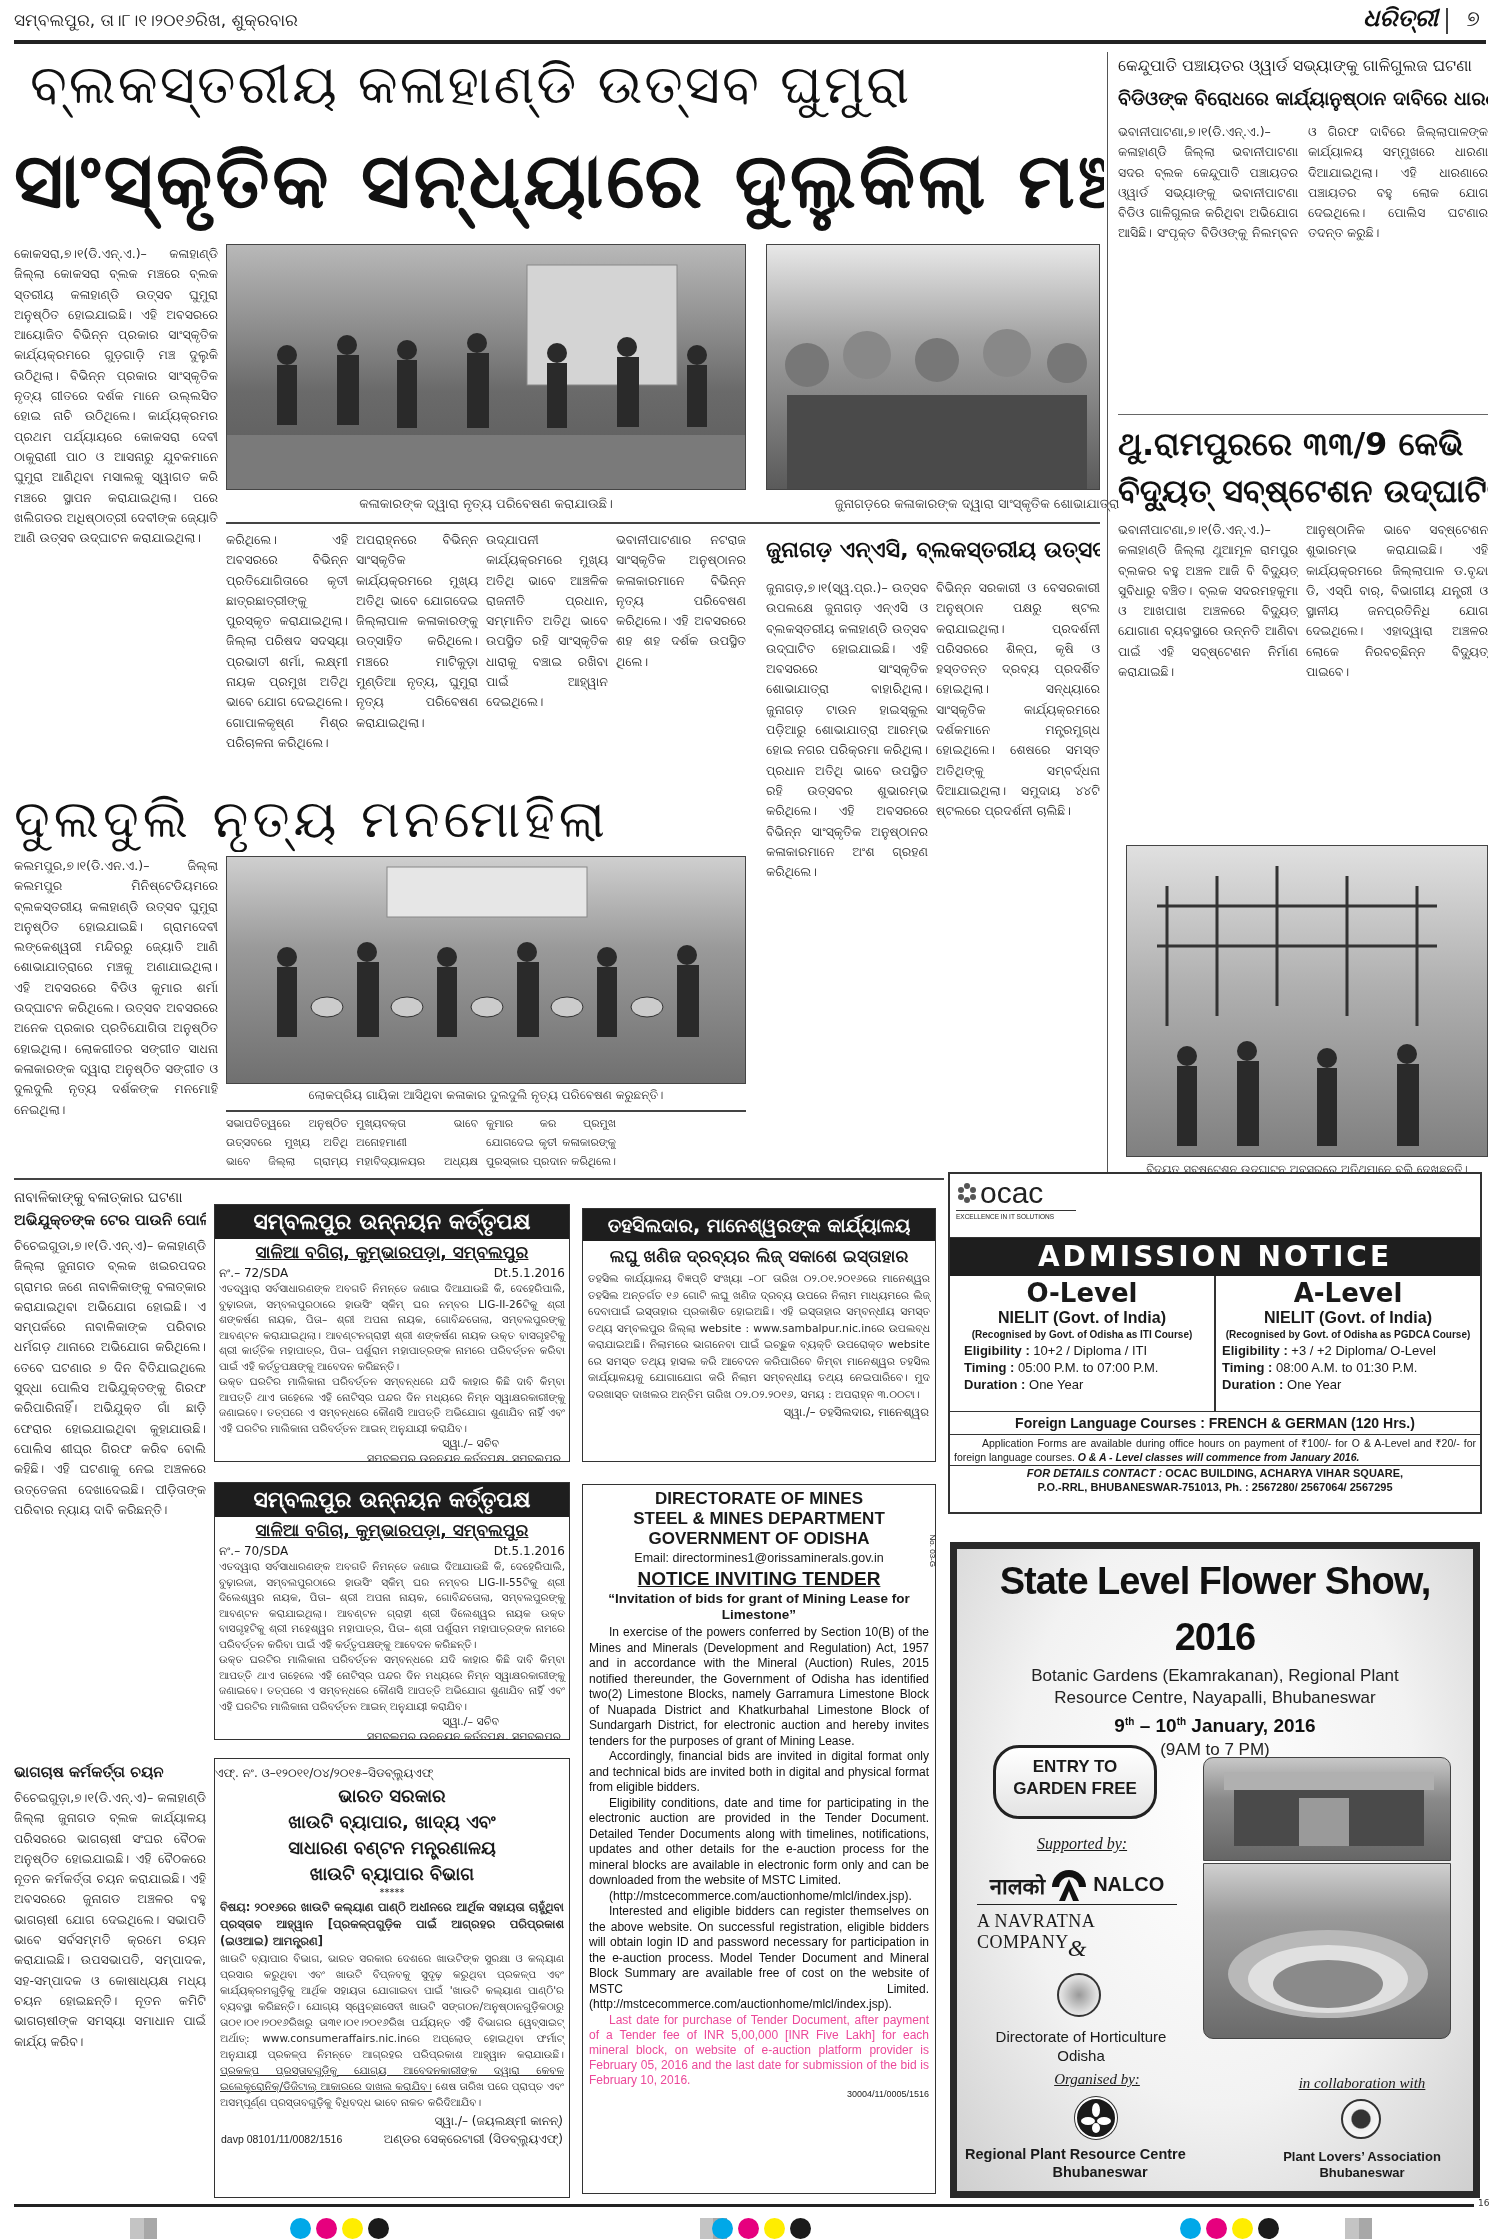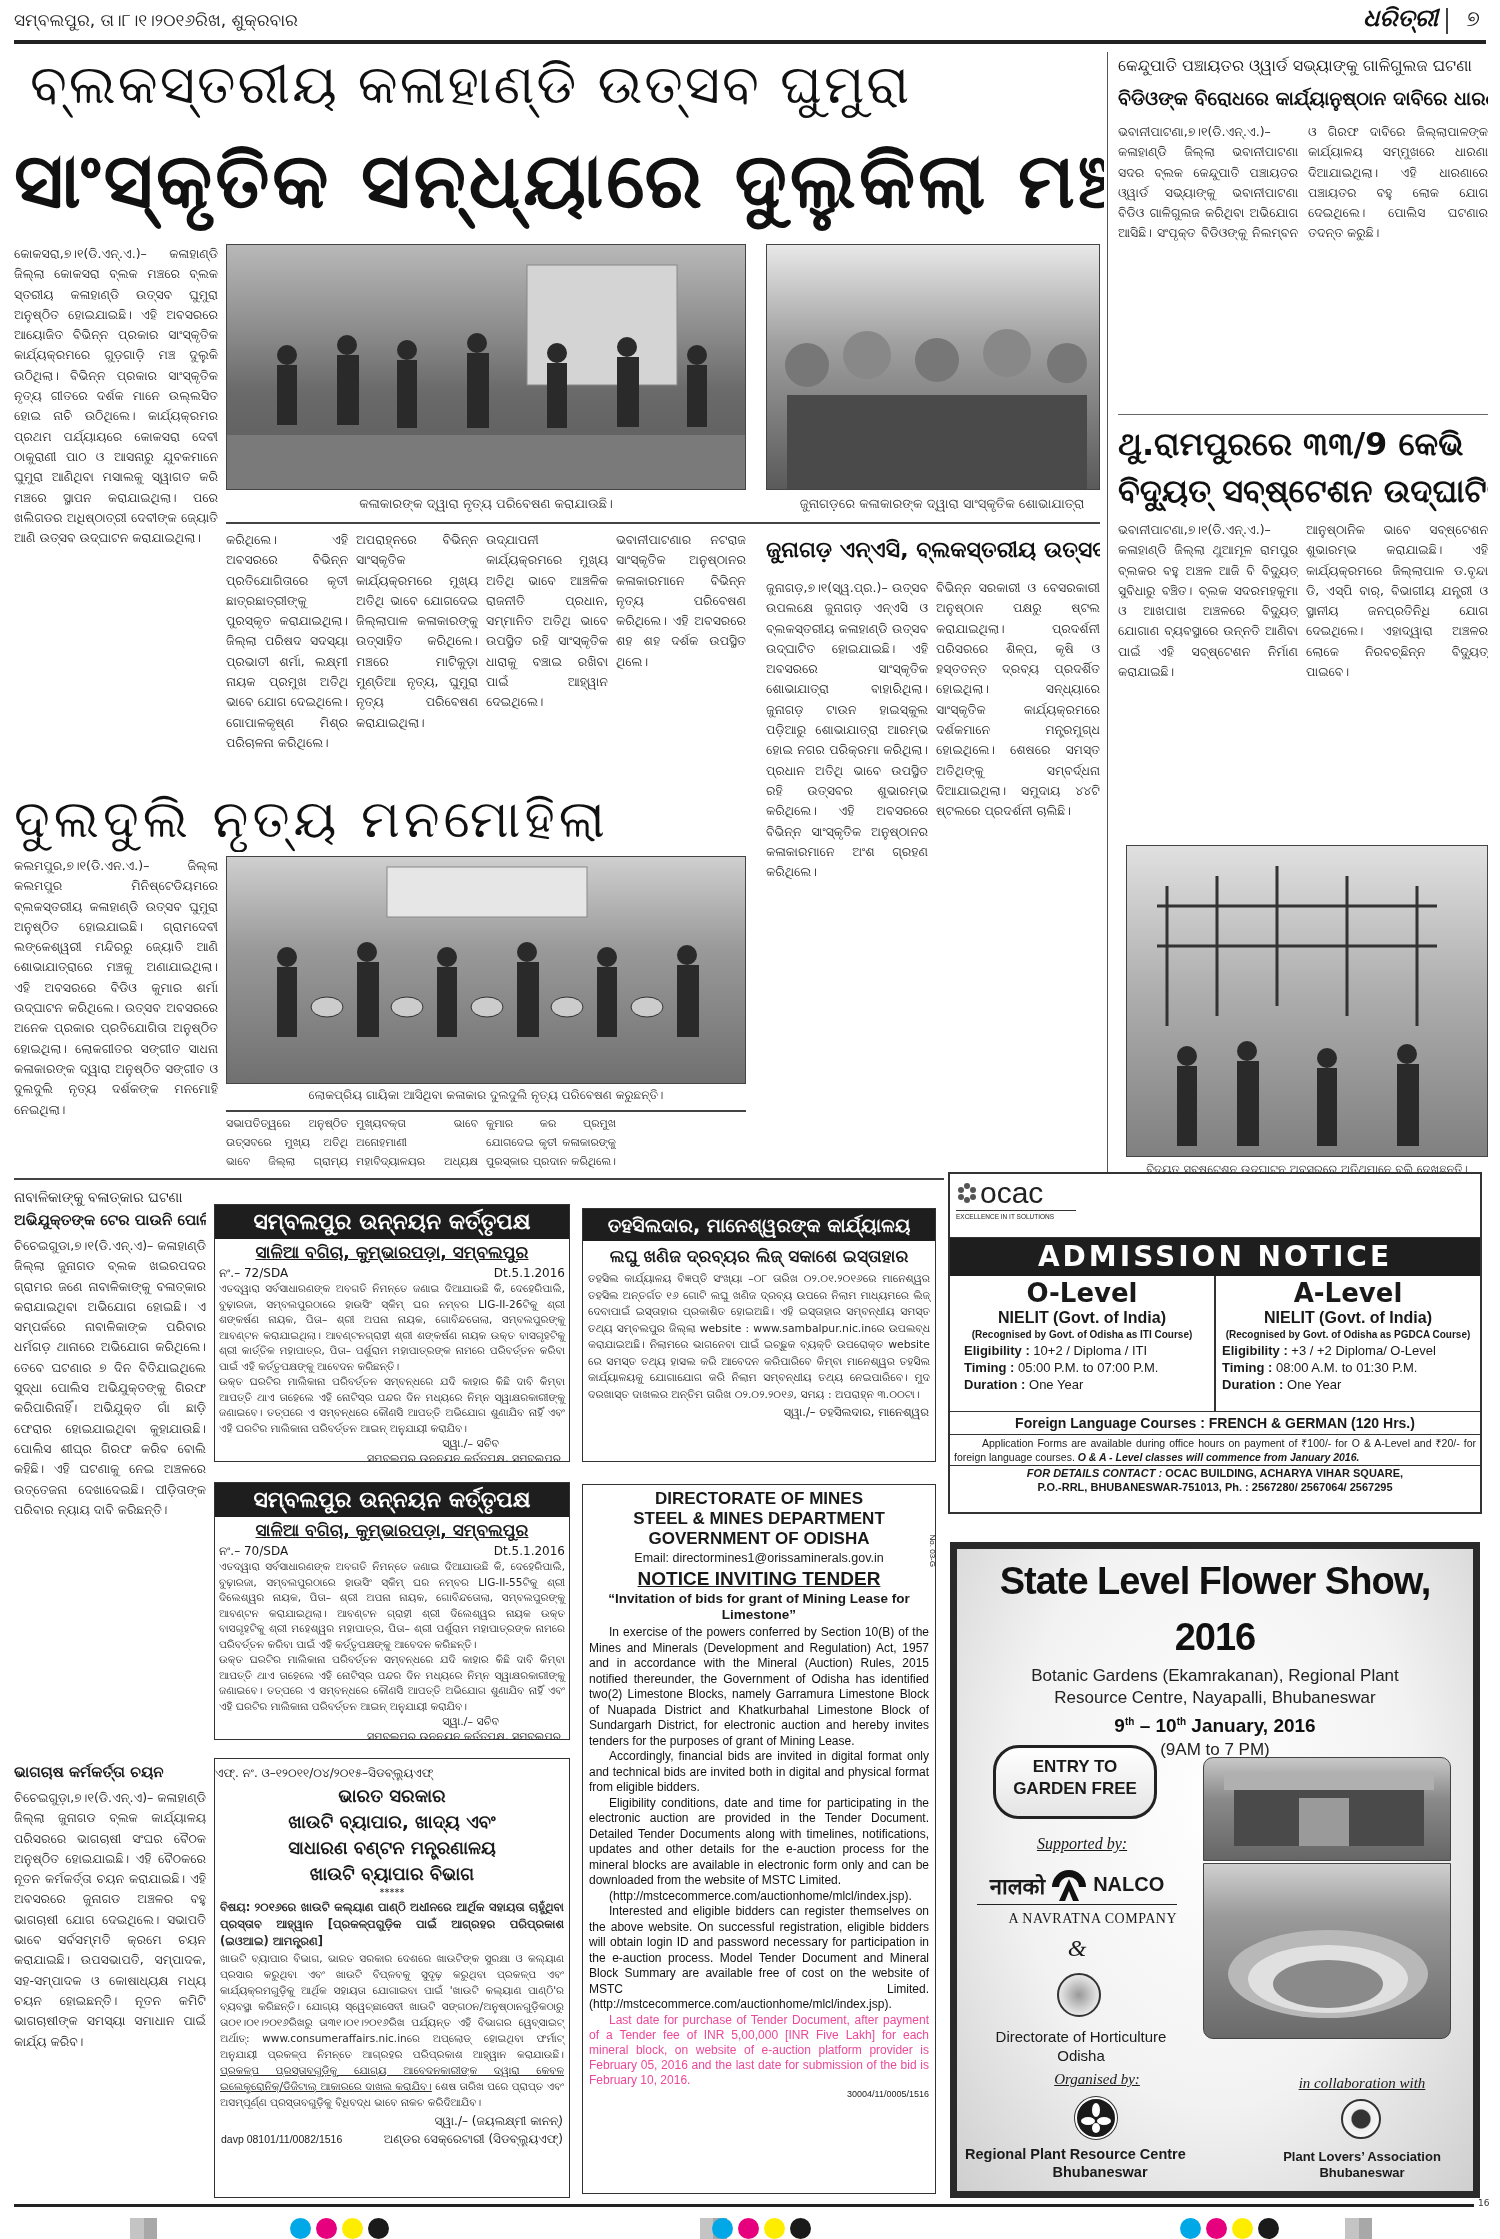--- a/index.html
+++ b/index.html
@@ -68,21 +68,21 @@
     <g fill="#333">
       <circle cx="40" cy="120" r="22" fill="#777"></circle>
         <circle cx="100" cy="110" r="24" fill="#888"></circle>
       <circle cx="170" cy="115" r="22" fill="#777"></circle>
         <circle cx="240" cy="108" r="24" fill="#888"></circle>
       <circle cx="300" cy="118" r="20" fill="#777"></circle>
       <rect x="20" y="150" width="300" height="96" fill="#4a4a4a"></rect>
     </g>
   </svg>
 </div>
-<div class="caption" style="left:775px;top:496px;width:334px;text-align:center;">ଜୁନାଗଡ଼ରେ କଳାକାରଙ୍କ ଦ୍ୱାରା ସାଂସ୍କୃତିକ ଶୋଭାଯାତ୍ରା</div>
+<div class="caption" style="left:810px;top:496px;width:334px;text-align:center;">ଜୁନାଗଡ଼ରେ କଳାକାରଙ୍କ ଦ୍ୱାରା ସାଂସ୍କୃତିକ ଶୋଭାଯାତ୍ରା</div>
 
 <div class="rule" style="left:226px;top:522px;width:874px;height:2px;background:#444;"></div>
 
 <div class="abs body-text" style="left:226px;top:530px;width:122px;height:242px;">କରିଥିଲେ। ଏହି ଅବସରରେ ବିଭିନ୍ନ ପ୍ରତିଯୋଗିତାରେ କୃତୀ ଛାତ୍ରଛାତ୍ରୀଙ୍କୁ ପୁରସ୍କୃତ କରାଯାଇଥିଲା। ଜିଲ୍ଲା ପରିଷଦ ସଦସ୍ୟା ପ୍ରଭାତୀ ଶର୍ମା, ଲକ୍ଷ୍ମୀ ନାୟକ ପ୍ରମୁଖ ଅତିଥି ଭାବେ ଯୋଗ ଦେଇଥିଲେ। ଗୋପାଳକୃଷ୍ଣ ମିଶ୍ର ପରିଚାଳନା କରିଥିଲେ।</div>
 <div class="abs body-text" style="left:356px;top:530px;width:122px;height:242px;">ଅପରାହ୍ନରେ ବିଭିନ୍ନ ସାଂସ୍କୃତିକ କାର୍ଯ୍ୟକ୍ରମରେ ମୁଖ୍ୟ ଅତିଥି ଭାବେ ଯୋଗଦେଇ ଜିଲ୍ଲାପାଳ କଳାକାରଙ୍କୁ ଉତ୍ସାହିତ କରିଥିଲେ। ମଞ୍ଚରେ ମାଟିକୁଡ଼ା ମୁଣ୍ଡିଆ ନୃତ୍ୟ, ଘୁମୁରା ନୃତ୍ୟ ପରିବେଷଣ କରାଯାଇଥିଲା।</div>
 <div class="abs body-text" style="left:486px;top:530px;width:122px;height:242px;">ଉଦ୍‌ଯାପନୀ କାର୍ଯ୍ୟକ୍ରମରେ ମୁଖ୍ୟ ଅତିଥି ଭାବେ ଆଞ୍ଚଳିକ ରାଜନୀତି ପ୍ରଧାନ, ସମ୍ମାନିତ ଅତିଥି ଭାବେ ଉପସ୍ଥିତ ରହି ସାଂସ୍କୃତିକ ଧାରାକୁ ବଞ୍ଚାଇ ରଖିବା ପାଇଁ ଆହ୍ୱାନ ଦେଇଥିଲେ।</div>
 <div class="abs body-text" style="left:616px;top:530px;width:130px;height:242px;">ଭବାନୀପାଟଣାର ନଟରାଜ ସାଂସ୍କୃତିକ ଅନୁଷ୍ଠାନର କଳାକାରମାନେ ବିଭିନ୍ନ ନୃତ୍ୟ ପରିବେଷଣ କରିଥିଲେ। ଏହି ଅବସରରେ ଶହ ଶହ ଦର୍ଶକ ଉପସ୍ଥିତ ଥିଲେ।</div>
 
 <div class="hl-big" style="left:766px;top:528px;width:334px;font-size:22px;line-height:44px;font-weight:bold;">ଜୁନାଗଡ଼ ଏନ୍‌ଏସି, ବ୍ଲକସ୍ତରୀୟ ଉତ୍ସବ ଉଦ୍‌ଘାଟିତ</div>
 <div class="abs body-text" style="left:766px;top:578px;width:162px;height:620px;">ଜୁନାଗଡ଼,୭।୧(ସ୍ୱ.ପ୍ର.)– ଉତ୍ସବ ଉପଲକ୍ଷେ ଜୁନାଗଡ଼ ଏନ୍‌ଏସି ଓ ବ୍ଲକସ୍ତରୀୟ କଳାହାଣ୍ଡି ଉତ୍ସବ ଉଦ୍‌ଘାଟିତ ହୋଇଯାଇଛି। ଏହି ଅବସରରେ ସାଂସ୍କୃତିକ ଶୋଭାଯାତ୍ରା ବାହାରିଥିଲା। ଜୁନାଗଡ଼ ଟାଉନ ହାଇସ୍କୁଲ ପଡ଼ିଆରୁ ଶୋଭାଯାତ୍ରା ଆରମ୍ଭ ହୋଇ ନଗର ପରିକ୍ରମା କରିଥିଲା। ପ୍ରଧାନ ଅତିଥି ଭାବେ ଉପସ୍ଥିତ ରହି ଉତ୍ସବର ଶୁଭାରମ୍ଭ କରିଥିଲେ। ଏହି ଅବସରରେ ବିଭିନ୍ନ ସାଂସ୍କୃତିକ ଅନୁଷ୍ଠାନର କଳାକାରମାନେ ଅଂଶ ଗ୍ରହଣ କରିଥିଲେ।</div>
@@ -317,21 +317,21 @@
   <div style="position:absolute;left:30px;top:286px;width:190px;text-align:center;font-family:'Liberation Serif',serif;font-style:italic;font-size:16px;text-decoration:underline;">Supported by:</div>
 
   <div style="position:absolute;left:20px;top:316px;width:200px;height:40px;display:flex;align-items:center;justify-content:center;border-bottom:1px solid #222;">
     <span style="font-size:22px;font-weight:bold;">नालको</span>
     <svg width="40" height="36" style="margin:0 4px;">
       <path d="M20 3 A17 17 0 0 1 37 20 L30 20 A10 10 0 0 0 10 20 L3 20 A17 17 0 0 1 20 3 Z" fill="#111"></path>
       <path d="M20 12 L30 34 L24 34 L20 24 L16 34 L10 34 Z" fill="#111"></path>
     </svg>
     <span style="font-size:20px;font-weight:bold;">NALCO</span>
   </div>
-  <div style="position:absolute;left:20px;top:362px;width:200px;text-align:right;font-family:'Liberation Serif',serif;font-size:14px;letter-spacing:0.5px;">A NAVRATNA COMPANY</div>
+  <div style="position:absolute;left:20px;top:362px;width:200px;text-align:left;font-family:'Liberation Serif',serif;font-size:18px;letter-spacing:0.5px;">A NAVRATNA COMPANY</div>
   <div style="position:absolute;left:20px;top:386px;width:200px;text-align:center;font-family:'Liberation Serif',serif;font-size:24px;font-style:italic;">&amp;</div>
   <div style="position:absolute;left:100px;top:424px;width:44px;height:44px;border-radius:50%;border:2px solid #333;background:radial-gradient(circle,#999 0%,#ddd 60%,#fff 100%);"></div>
   <div style="position:absolute;left:14px;top:478px;width:220px;text-align:center;font-size:15px;line-height:19px;">Directorate of Horticulture</div>
   <div style="position:absolute;left:14px;top:497px;width:220px;text-align:center;font-size:15px;line-height:19px;">Odisha</div>
 
   <div class="photo" style="left:246px;top:208px;width:248px;height:104px;border-radius:10px 10px 0 0;background:linear-gradient(180deg,#c8c8c8 0%,#8a8a8a 40%,#666 100%);">
     <svg width="248" height="104">
       <rect x="30" y="28" width="190" height="60" fill="#4a4a4a"></rect>
       <rect x="95" y="40" width="50" height="48" fill="#9a9a9a"></rect>
       <rect x="20" y="14" width="210" height="18" fill="#b0b0b0"></rect>

